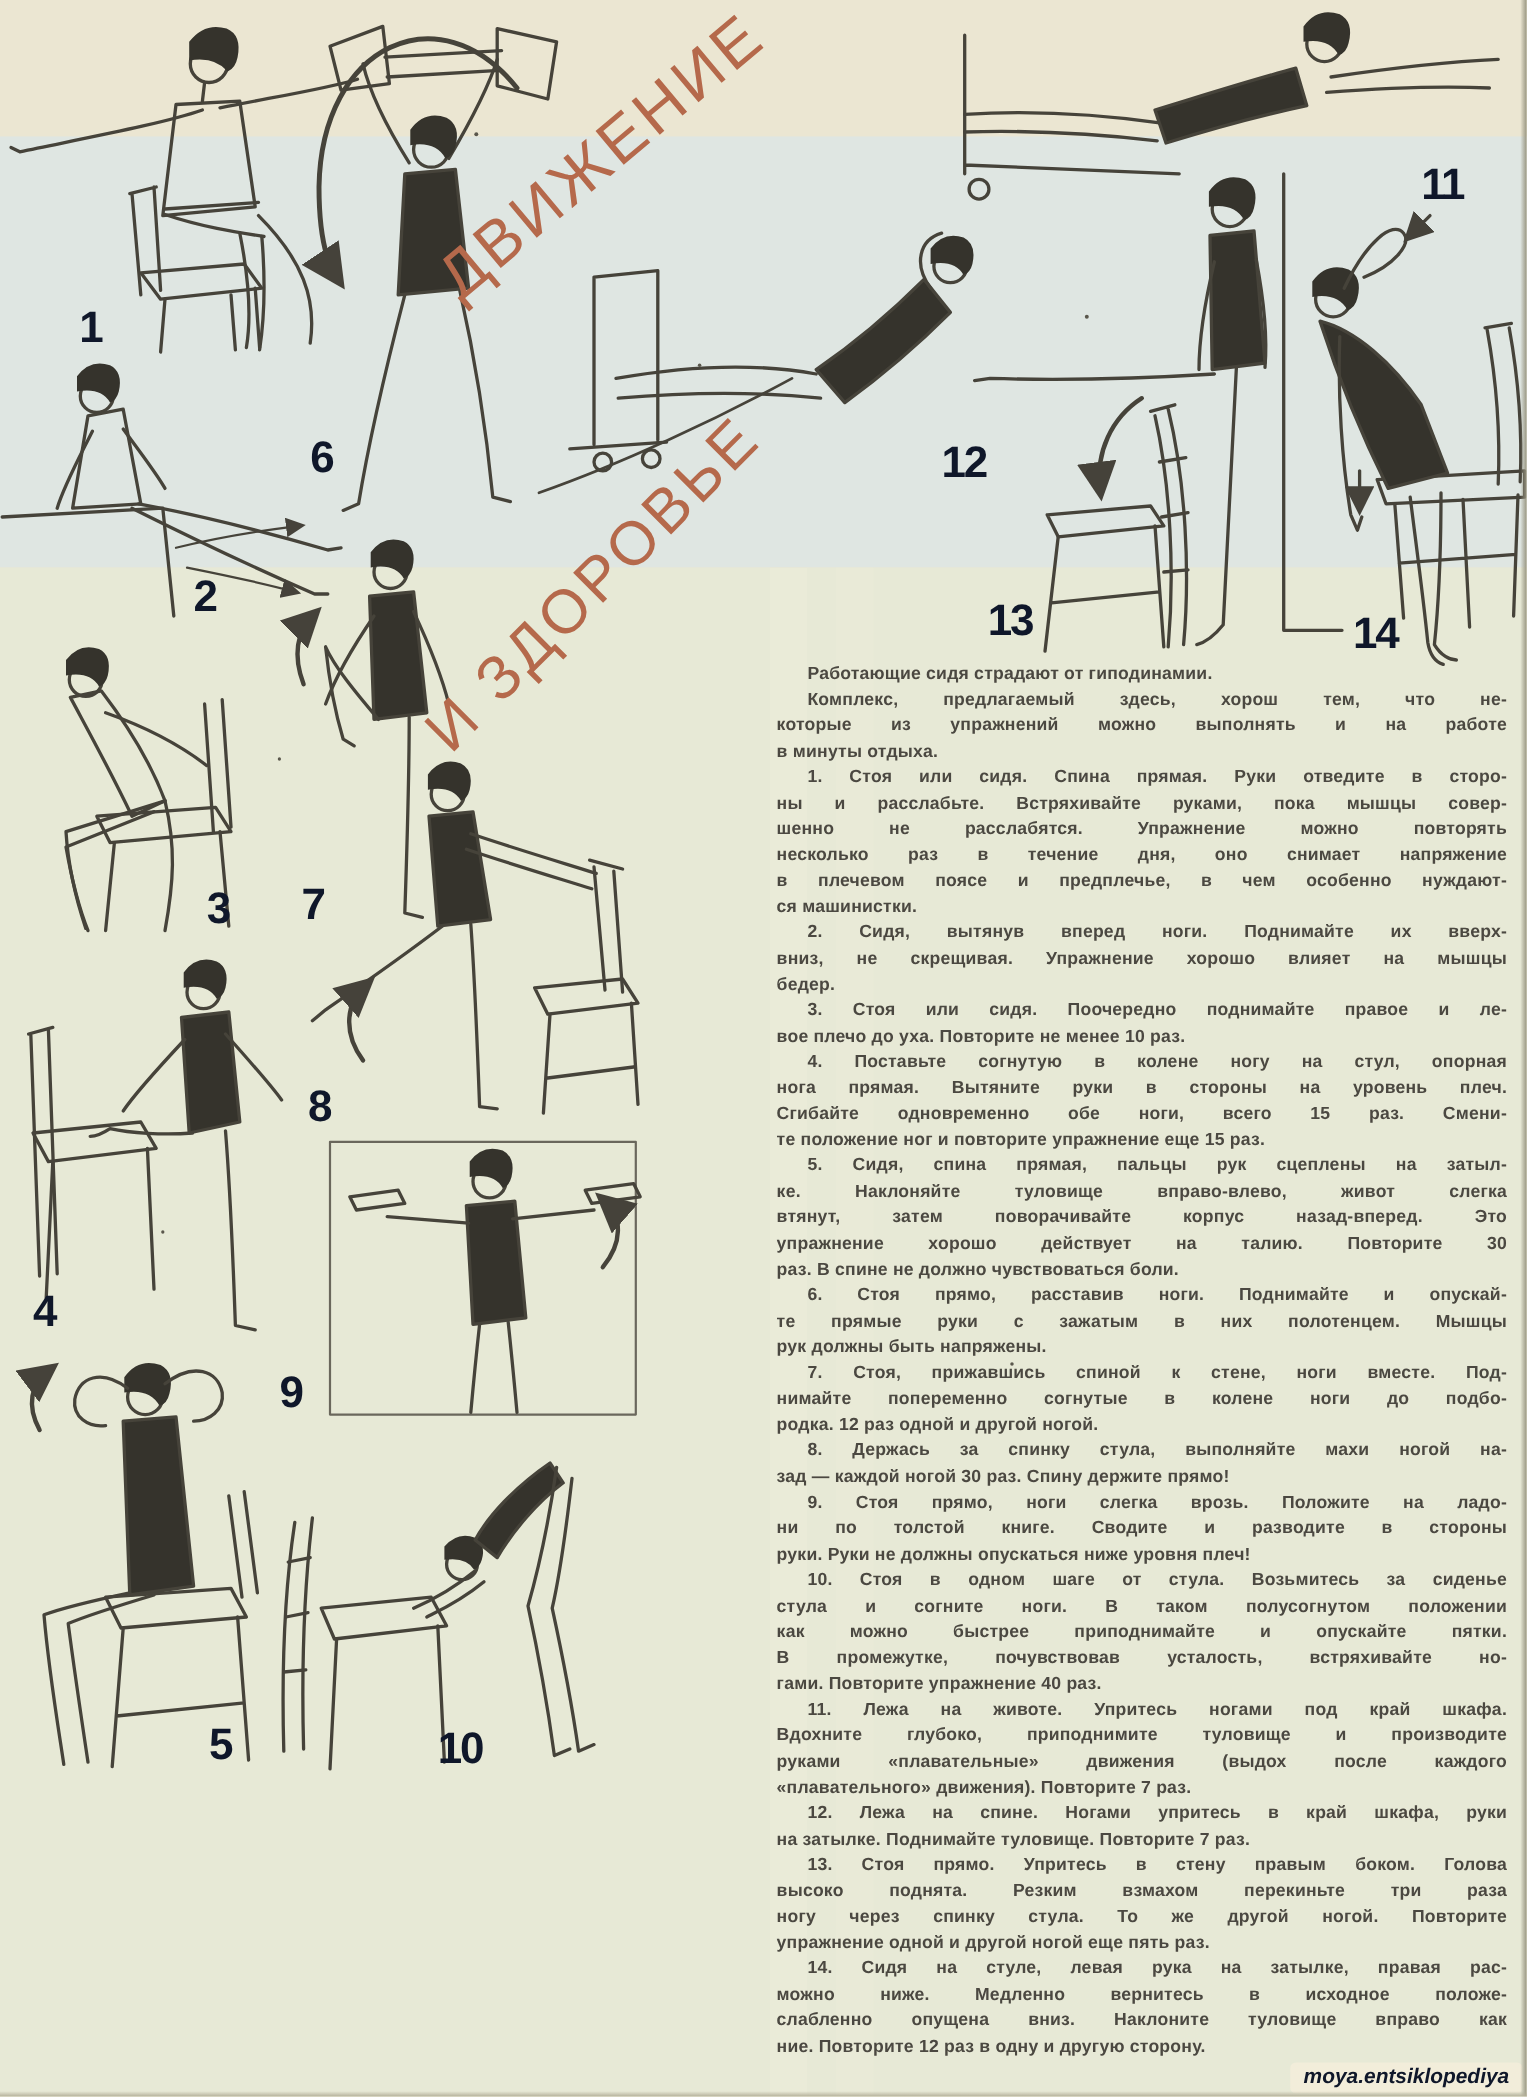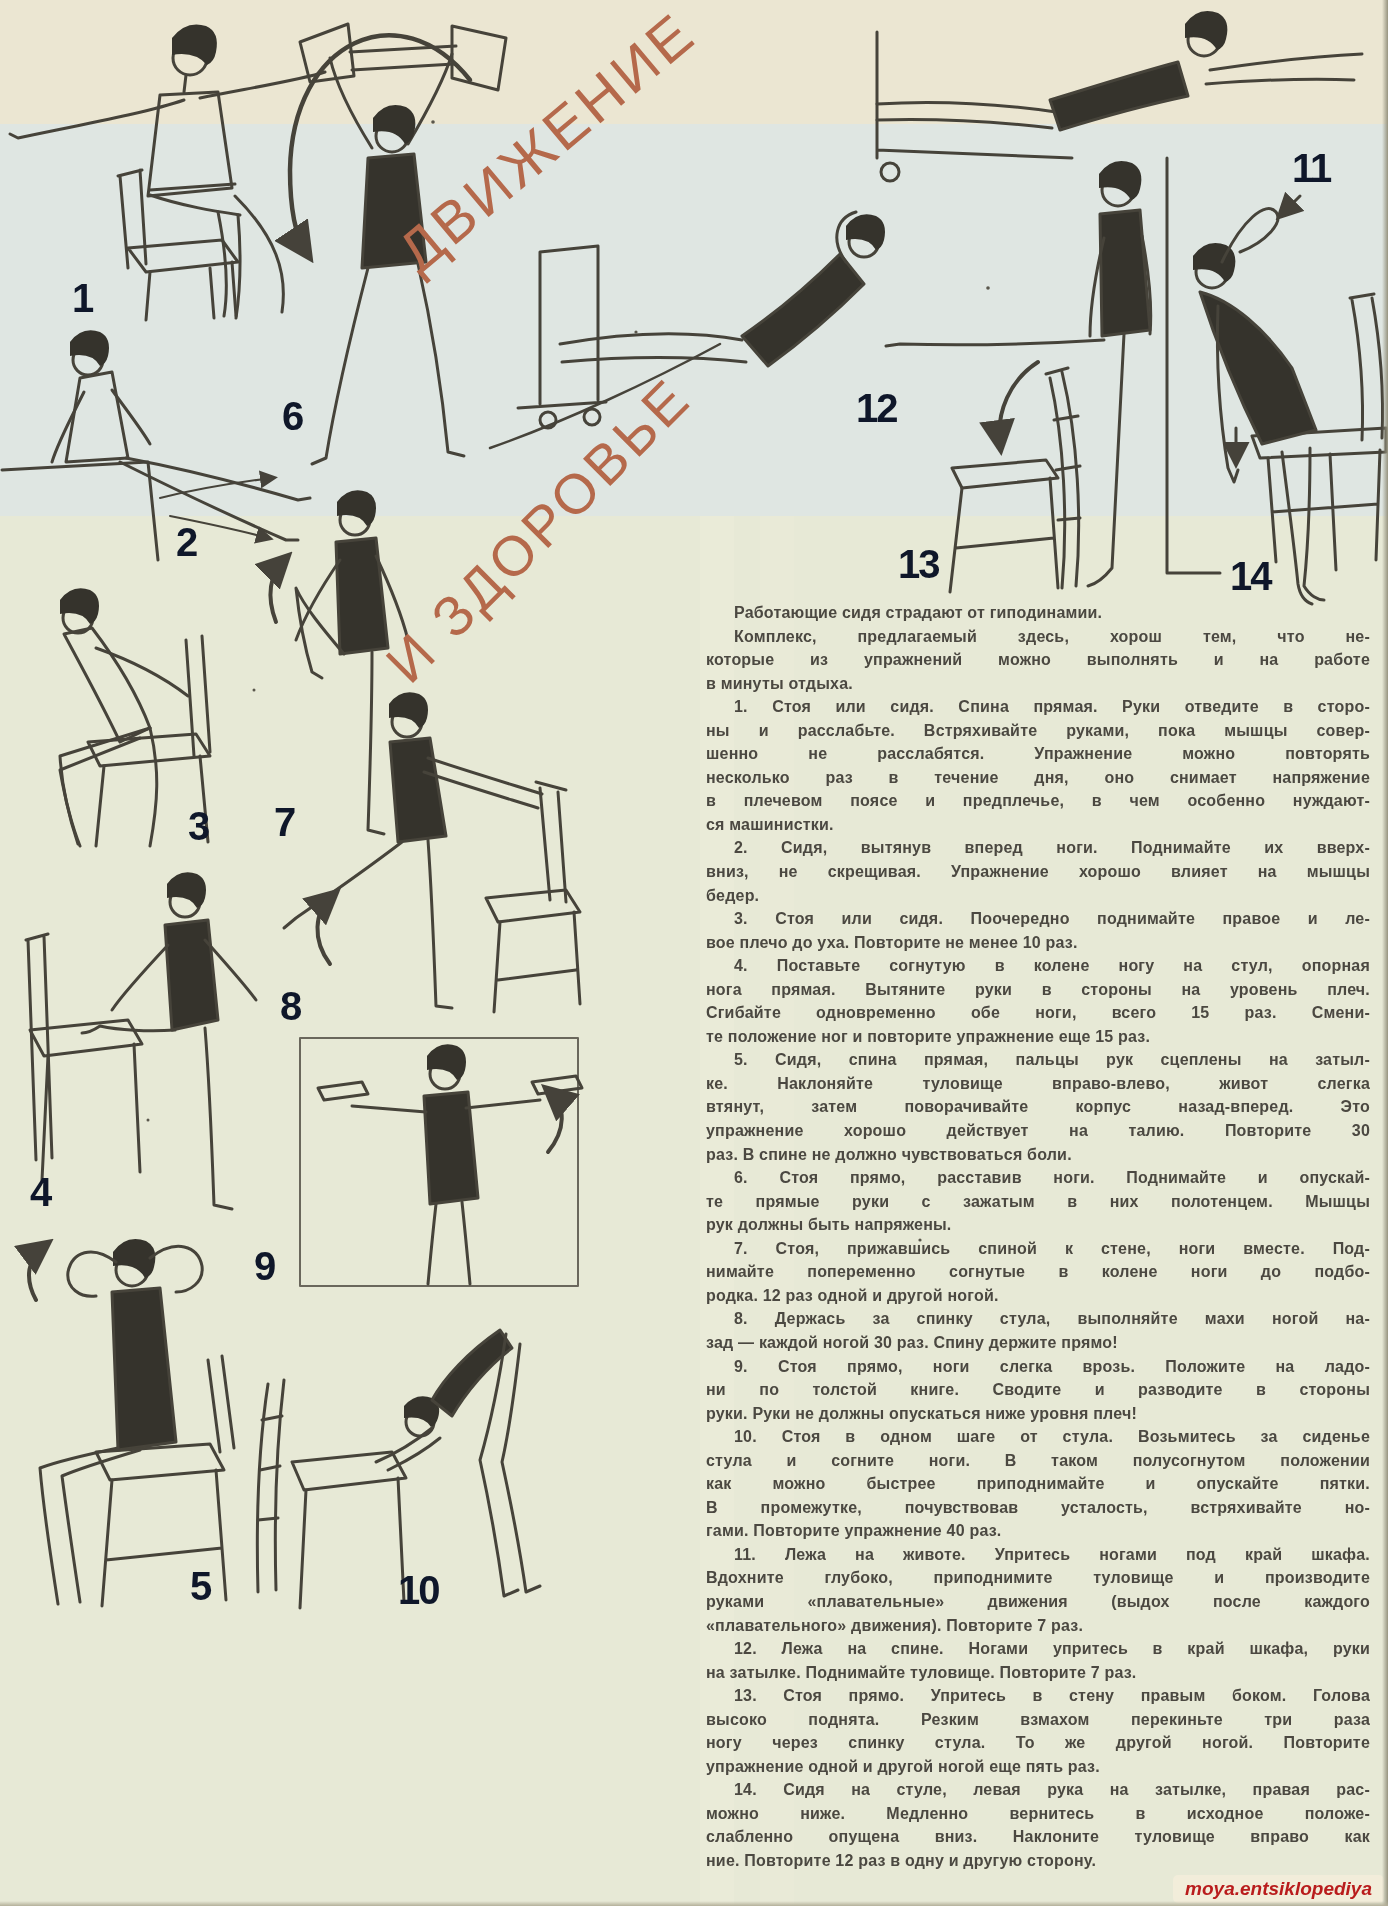--- a/index.html
+++ b/index.html
@@ -19,21 +19,21 @@
   .t1{left:406px;top:226px;font-size:58px;transform:rotate(-40deg);}
   .t2{left:396px;top:640px;font-size:56px;transform:rotate(-45deg);}
   .fignum{position:absolute;font-weight:700;font-size:40px;line-height:1;color:#0f172a;
           letter-spacing:-2px;}
   .article{position:absolute;left:706px;top:601px;width:664px;color:#4b4841;
            font-weight:700;font-size:16px;line-height:23.55px;letter-spacing:.2px;}
   .tl{height:23.55px;overflow:hidden;text-align:justify;text-align-last:justify;}
   .tl.last{text-align-last:left;}
   .tl.ind{text-indent:28px;}
   .watermark{position:absolute;right:4px;bottom:3px;background:#f2edda;border-radius:5px;
-             padding:3px 12px;font-style:italic;font-weight:700;font-size:19px;color:#b91c1c;}
+             padding:3px 12px;font-style:italic;font-weight:700;font-size:19px;color:#0f172a;}
 </style>
 </head>
 <body>
 
 <div class="page">
 
   <div class="band band1"></div>
   <div class="band band2"></div>
   <div class="streak" style="left:700px"></div>
   <div class="streak" style="left:760px;opacity:.35"></div>
@@ -254,21 +254,21 @@
   <span class="fignum" style="left:176px;top:522px">2</span>
   <span class="fignum" style="left:188px;top:806px">3</span>
   <span class="fignum" style="left:30px;top:1172px">4</span>
   <span class="fignum" style="left:190px;top:1566px">5</span>
   <span class="fignum" style="left:282px;top:396px">6</span>
   <span class="fignum" style="left:274px;top:802px">7</span>
   <span class="fignum" style="left:280px;top:986px">8</span>
   <span class="fignum" style="left:254px;top:1246px">9</span>
   <span class="fignum" style="left:398px;top:1570px">10</span>
   <span class="fignum" style="left:1292px;top:148px">11</span>
-  <span class="fignum" style="left:856px;top:388px">12</span>
+  <span class="fignum" style="left:856px;top:401px">12</span>
   <span class="fignum" style="left:898px;top:544px">13</span>
   <span class="fignum" style="left:1230px;top:556px">14</span>
 
   <div class="article">
       <div class="tl last ind">Работающие сидя страдают от гиподинамии.</div>
       <div class="tl ind">Комплекс, предлагаемый здесь, хорош тем, что не-</div>
       <div class="tl">которые из упражнений можно выполнять и на работе</div>
       <div class="tl last">в минуты отдыха.</div>
       <div class="tl ind">1. Стоя или сидя. Спина прямая. Руки отведите в сторо-</div>
       <div class="tl">ны и расслабьте. Встряхивайте руками, пока мышцы совер-</div>

